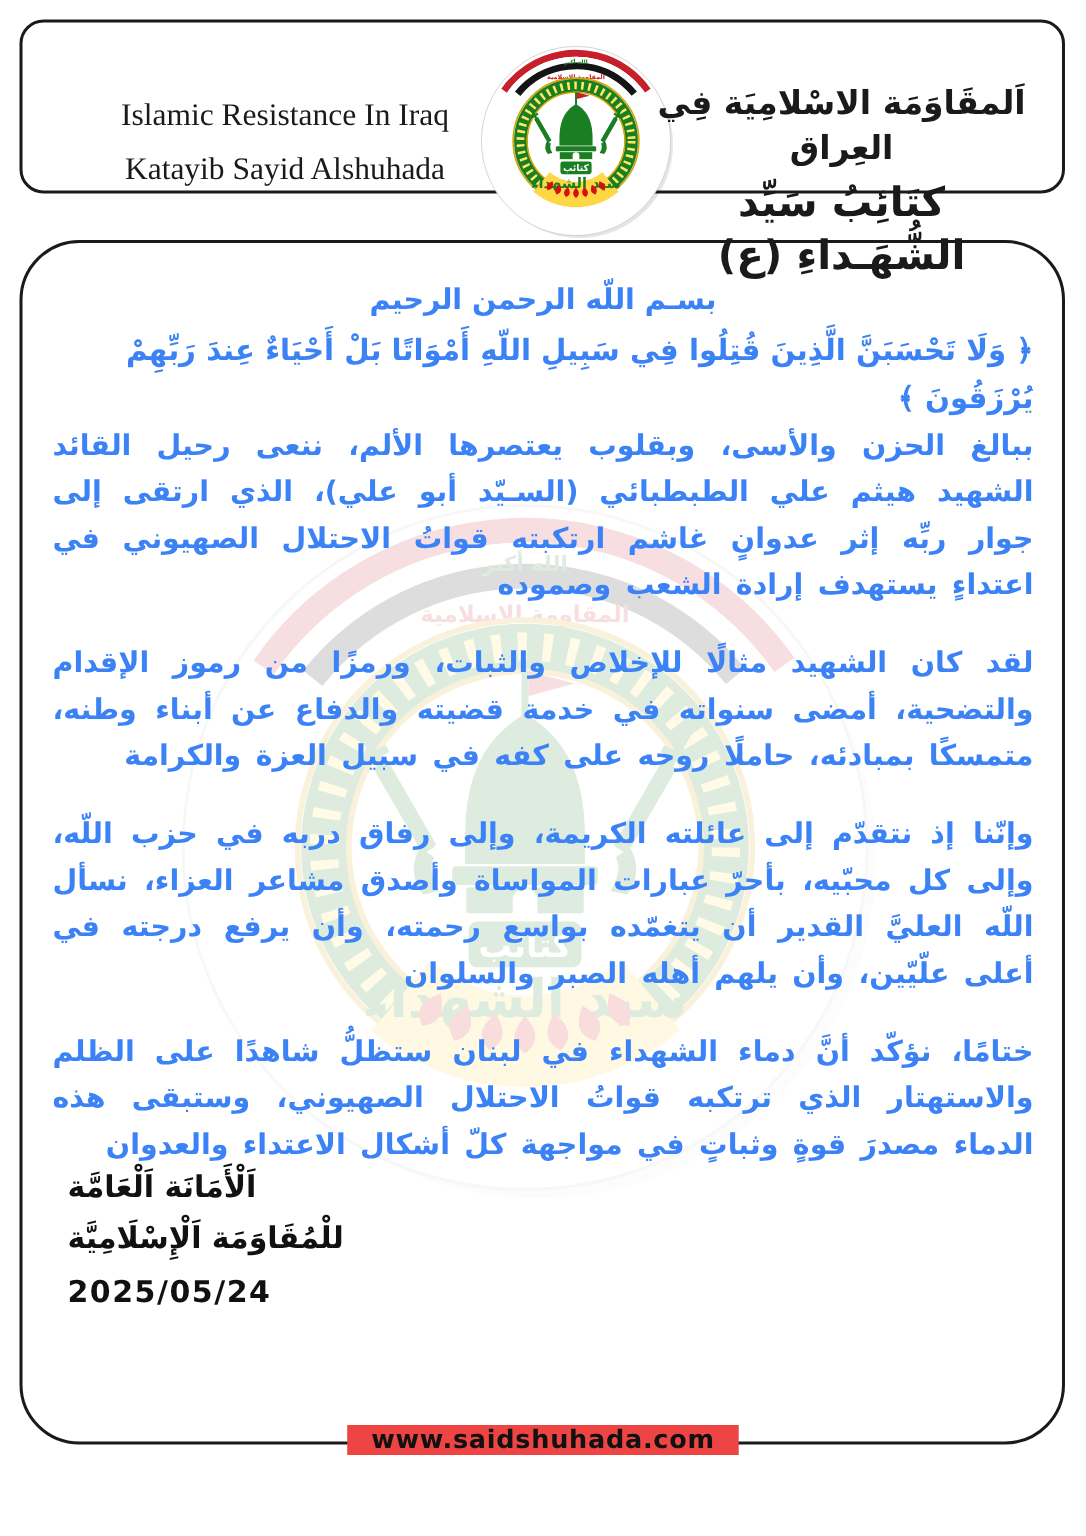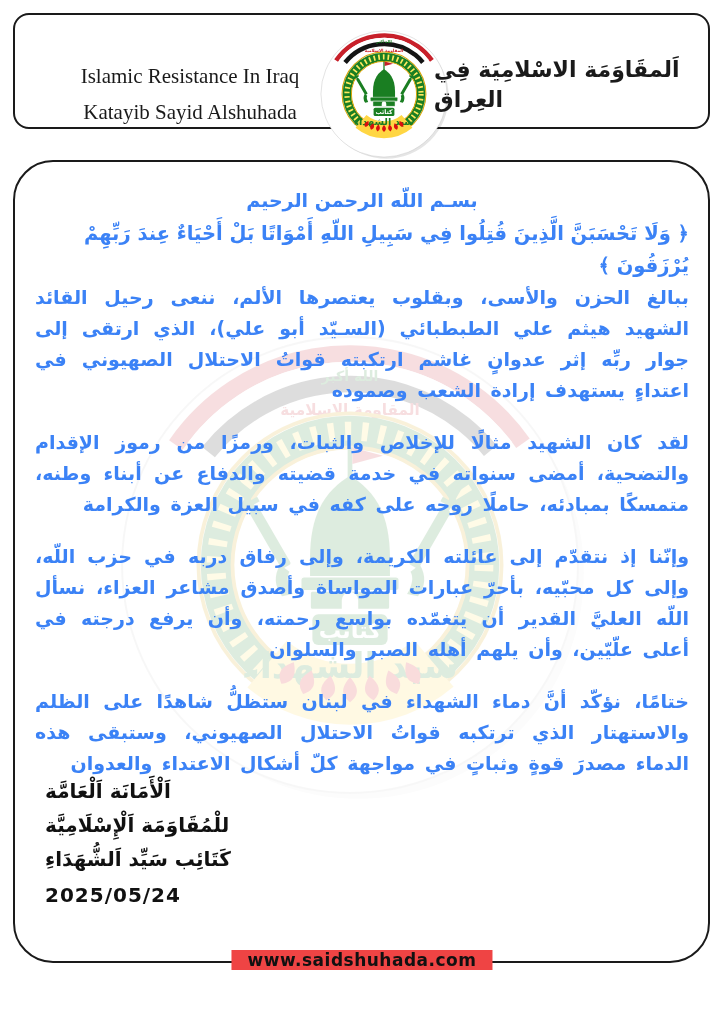--- a/index.html
+++ b/index.html
@@ -14,21 +14,21 @@
     position:absolute; left:13px; top:13px; width:697px; height:116px;
     border:2.5px solid #1a1a1a; border-radius:16px; background:#fff;
   }
   .en-name {
     position:absolute; left:28px; top:44px; width:294px; text-align:center;
     font-family:"Liberation Serif", serif; font-size:21px; line-height:1.7; color:#1a1a1a;
     white-space:nowrap;
   }
   .logo { position:absolute; left:304px; top:12px; width:130px; height:134px; }
   .ar-name {
-    position:absolute; right:20px; top:40px; width:254px; text-align:left;
+    position:absolute; right:20px; top:40px; width:254px; text-align:center;
     direction:rtl; font-weight:bold; color:#1a1a1a;
   }
   .ar-name .ar1 { font-size:22px; line-height:1.35; }
   .ar-name .ar2 { font-size:27px; line-height:1.3; margin-top:4px; }
   
   .body-box {
     position:absolute; left:13px; top:160px; width:697px; height:803px;
     border:2.5px solid #1a1a1a; border-radius:40px;
   }
   .watermark { position:absolute; left:115px; top:330px; width:470px; height:470px; opacity:0.14; }
@@ -122,39 +122,39 @@
   <div class="header-box">
     <div class="en-name">
       <div>Islamic Resistance In Iraq</div>
       <div>Katayib Sayid Alshuhada</div>
     </div>
     <svg class="logo" viewBox="0 0 200 200">
       <use href="#ksa-emblem"></use>
     </svg>
     <div class="ar-name">
       <div class="ar1">اَلمقَاوَمَة الاسْلامِيَة فِي العِراق</div>
+      <div class="ar2">كتَائِبُ سَيِّد الشُّهَـداءِ (ع)</div>
     </div>
   </div>
 
   <div class="body-box"></div>
   <svg class="watermark" viewBox="0 0 200 200">
     <use href="#ksa-emblem"></use>
   </svg>
 
   <div class="content">
     <div class="basmala">بسـم اللّه الرحمن الرحيم</div>
     <div class="verse">﴿ وَلَا تَحْسَبَنَّ الَّذِينَ قُتِلُوا فِي سَبِيلِ اللّهِ أَمْوَاتًا بَلْ أَحْيَاءٌ عِندَ رَبِّهِمْ يُرْزَقُونَ ﴾</div>
     <p class="para">ببالغ الحزن والأسى، وبقلوب يعتصرها الألم، ننعى رحيل القائد الشهيد هيثم علي الطبطبائي (السـيّد أبو علي)، الذي ارتقى إلى جوار ربِّه إثر عدوانٍ غاشم ارتكبته قواتُ الاحتلال الصهيوني في اعتداءٍ يستهدف إرادة الشعب وصموده</p>
     <p class="para">لقد كان الشهيد مثالًا للإخلاص والثبات، ورمزًا من رموز الإقدام والتضحية، أمضى سنواته في خدمة قضيته والدفاع عن أبناء وطنه، متمسكًا بمبادئه، حاملًا روحه على كفه في سبيل العزة والكرامة</p>
     <p class="para">وإنّنا إذ نتقدّم إلى عائلته الكريمة، وإلى رفاق دربه في حزب اللّه، وإلى كل محبّيه، بأحرّ عبارات المواساة وأصدق مشاعر العزاء، نسأل اللّه العليَّ القدير أن يتغمّده بواسع رحمته، وأن يرفع درجته في أعلى علّيّين، وأن يلهم أهله الصبر والسلوان</p>
     <p class="para">ختامًا، نؤكّد أنَّ دماء الشهداء في لبنان ستظلُّ شاهدًا على الظلم والاستهتار الذي ترتكبه قواتُ الاحتلال الصهيوني، وستبقى هذه الدماء مصدرَ قوةٍ وثباتٍ في مواجهة كلّ أشكال الاعتداء والعدوان</p>
   </div>
 
   <div class="signature">
     <div>اَلْأَمَانَة اَلْعَامَّة</div>
     <div>للْمُقَاوَمَة اَلْإِسْلَامِيَّة</div>
-    <div>كَتَائِب سَيِّد اَلشُّهَدَاءِ</div>
     <div class="date">2025/05/24</div>
   </div>
 
   <div class="website">www.saidshuhada.com</div>
 
 </div>
 
 </body></html>

